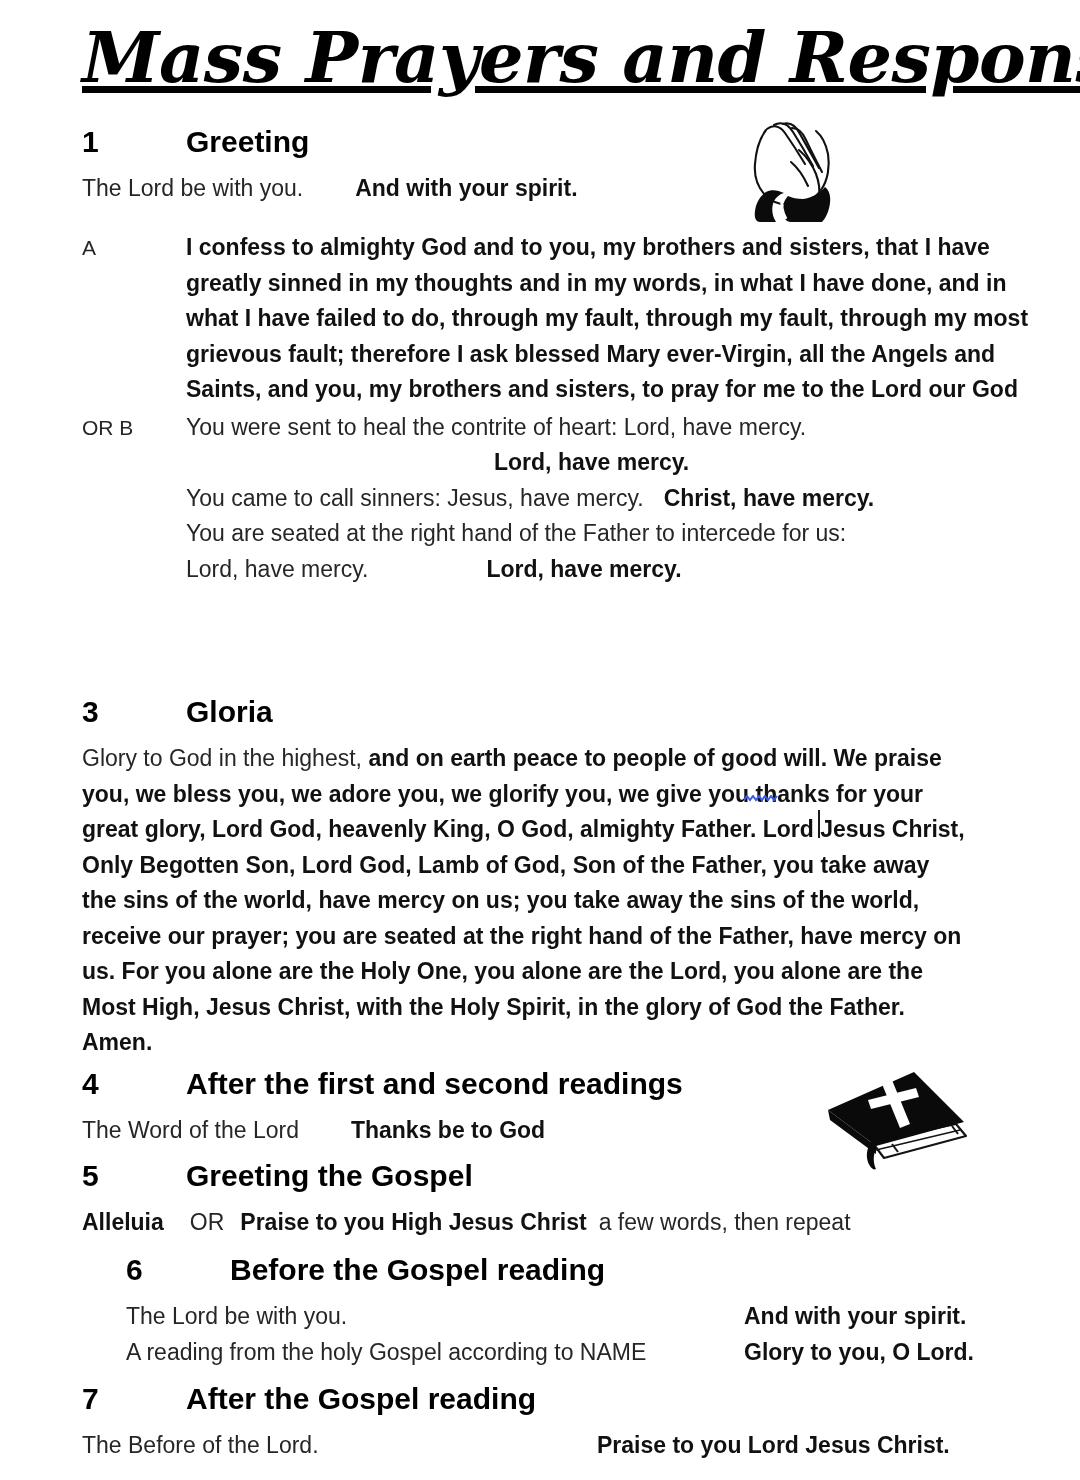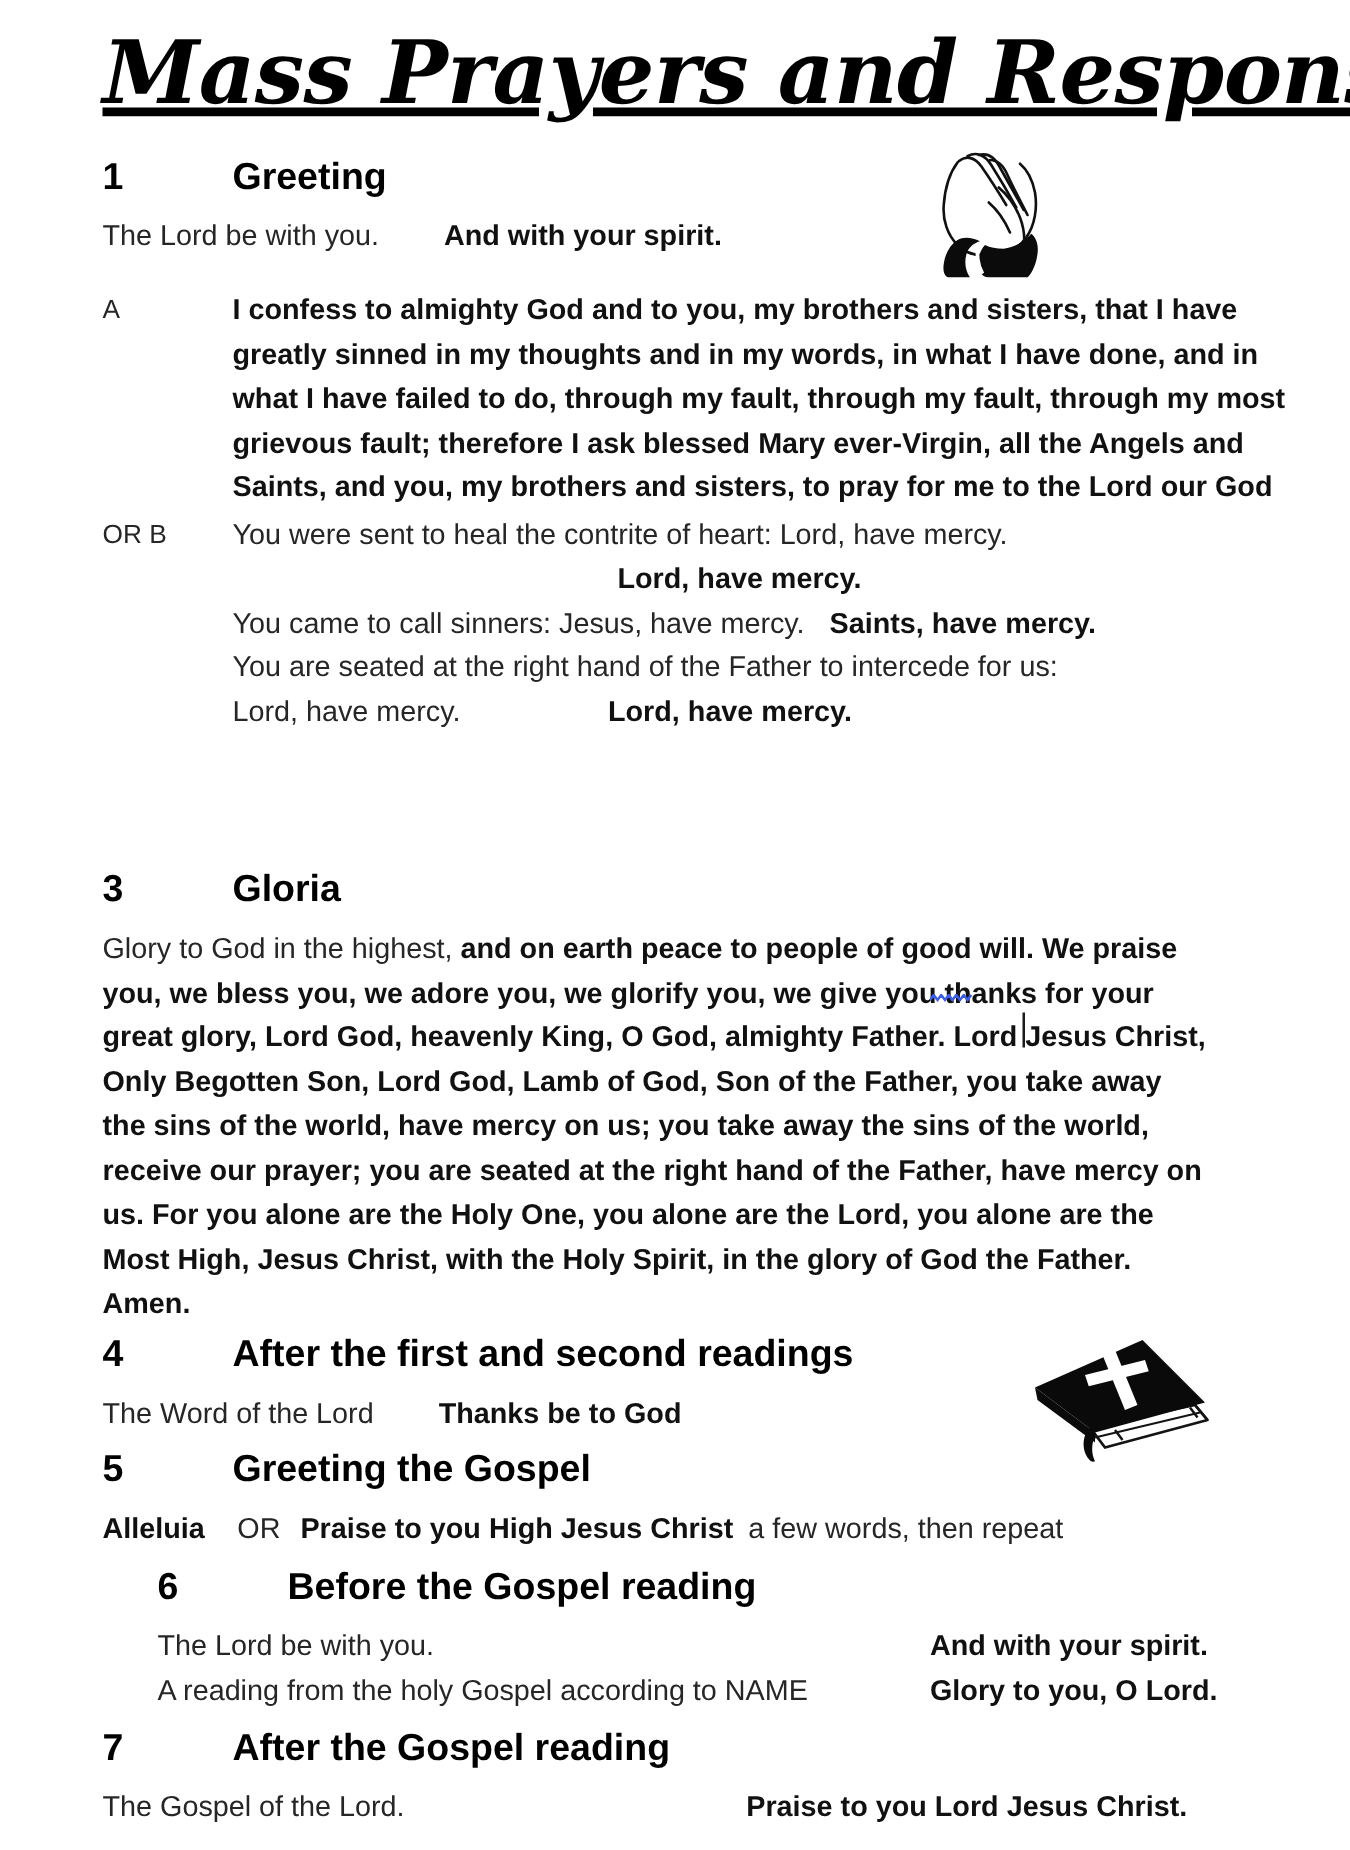--- a/index.html
+++ b/index.html
@@ -173,21 +173,21 @@
 
       <div class="line body-indent">
         <span class="reg">You were sent to heal the contrite of heart: Lord, have mercy.</span>
       </div>
 
       <div class="line" style="padding-left:412px;">
         <span class="bold">Lord, have mercy.</span>
       </div>
 
       <div class="line body-indent">
-        <span class="reg">You came to call sinners: Jesus, have mercy.</span><span class="gap-sm" style="width:20px;"></span><span class="bold">Saints, have mercy.</span>
+        <span class="reg">You came to call sinners: Jesus, have mercy.</span><span class="gap-sm" style="width:20px;"></span><span class="bold">Christ, have mercy.</span>
       </div>
 
       <div class="line body-indent">
         <span class="reg">You are seated at the right hand of the Father to intercede for us:</span>
       </div>
 
       <div class="line body-indent">
         <span class="reg">Lord, have mercy.</span><span class="gap-md" style="width:118px;"></span><span class="bold">Lord, have mercy.</span>
       </div>
     </div>
@@ -238,21 +238,21 @@
       <span class="reg">A reading from the holy Gospel according to NAME</span>
       <span class="resp-abs" style="left:618px; top:0;">Glory to you, O Lord.</span>
     </div>
   </div>
 
   <div class="sec" style="top:1381px;">
     <div class="heading">
       <span class="num">7</span><span class="htext">After the Gospel reading</span>
     </div>
     <div class="line" style="margin-top:11px; position:relative;">
-      <span class="reg">The Gospel of the Lord.</span>
+      <span class="reg">The Before of the Lord.</span>
       <span class="resp-abs" style="left:515px; top:0;">Praise to you Lord Jesus Christ.</span>
     </div>
   </div>
 
   <div class="art-hands">
     <svg viewBox="0 0 118 118" width="118" height="118" xmlns="http://www.w3.org/2000/svg">
 
       <g fill="none" stroke="#111111" stroke-width="2.1" stroke-linecap="round" stroke-linejoin="round">
 
         <path d="M30 26 C24 34 20 46 19 60 C18 72 22 84 30 92

